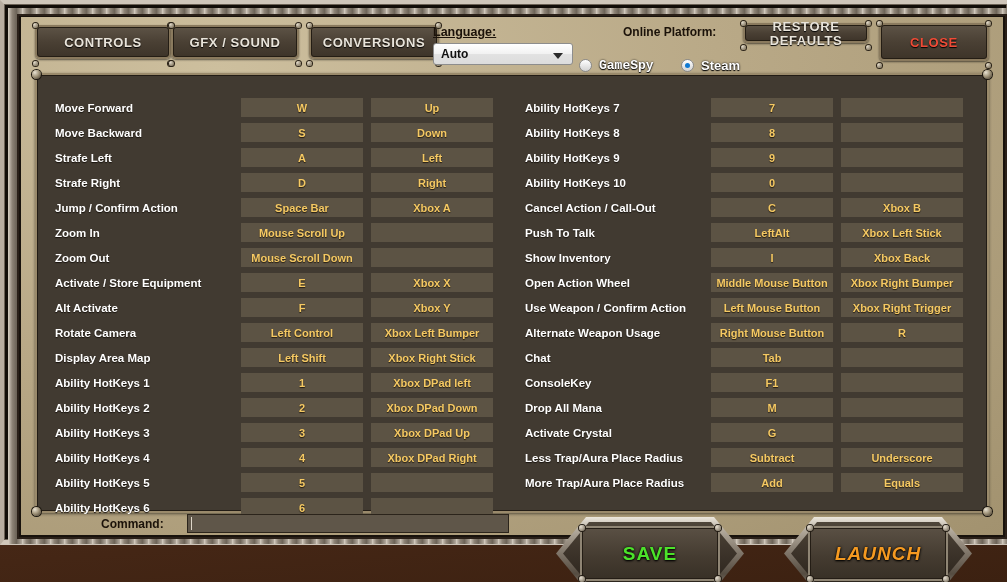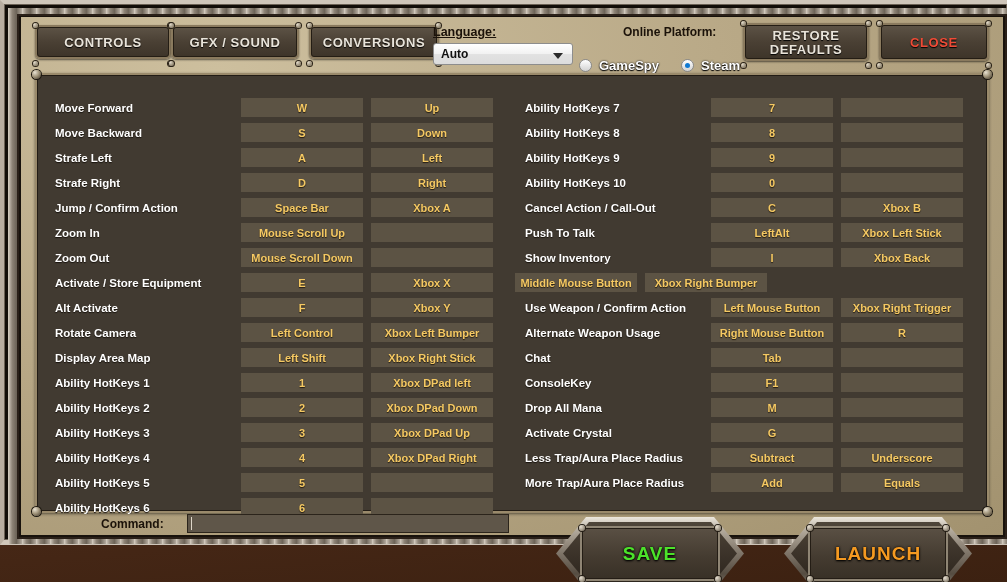--- a/index.html
+++ b/index.html
@@ -139,21 +139,21 @@
 
   
   #platform-label {
     position: absolute;
     left: 602px; top: 8px;
     font-size: 12px;
     font-weight: bold;
     color: #1b1209;
   }
   .radio-row { position: absolute; top: 41px; display: flex; align-items: center; cursor: pointer; }
-  #radio-gamespy { left: 558px; }
+  #radio-gamespy { left: 558px; font-family: Liberation Mono, monospace; }
   #radio-steam   { left: 660px; justify-content: flex-end; }
   .radio-dot {
     width: 13px; height: 13px; border-radius: 50%;
     background: linear-gradient(180deg,#ffffff,#d2d2d2);
     border: 1px solid #8a8a8a;
     margin-right: 7px;
     position: relative;
     flex: none;
   }
   .radio-dot.on::after {
@@ -163,21 +163,21 @@
     background:#1079d2;
   }
   .radio-label {
     font-size: 13px; font-weight: bold; color: #ffffff;
     text-shadow: 0 1px 1px #000, 0 0 2px #000;
   }
 
   
   #btn-restore {
     position: absolute; left: 722px; top: 6px;
-    width: 126px; height: 38px;
+    width: 126px; height: 20px;
     flex-direction: column; line-height: 14px; padding-top: 1px;
   }
   #btn-close {
     position: absolute; left: 858px; top: 6px;
     width: 110px; height: 38px;
     color: #ef4b36;
   }
 
   
   #panel {
@@ -511,20 +511,21 @@
             <div class="bind-action">Push To Talk</div>
             <div class="bind-cell">LeftAlt</div>
             <div class="bind-cell">Xbox Left Stick</div>
           </div>
           <div class="bind-row">
             <div class="bind-action">Show Inventory</div>
             <div class="bind-cell">I</div>
             <div class="bind-cell">Xbox Back</div>
           </div>
           <div class="bind-row">
+            <div class="bind-action">Open Action Wheel</div>
             <div class="bind-cell">Middle Mouse Button</div>
             <div class="bind-cell">Xbox Right Bumper</div>
           </div>
           <div class="bind-row">
             <div class="bind-action">Use Weapon / Confirm Action</div>
             <div class="bind-cell">Left Mouse Button</div>
             <div class="bind-cell">Xbox Right Trigger</div>
           </div>
           <div class="bind-row">
             <div class="bind-action">Alternate Weapon Usage</div>
@@ -588,15 +589,15 @@
 </div>
 
 <div class="big-btn" id="btn-launch">
   <div class="big-btn-outer"></div>
   <div class="big-btn-mid"></div>
   <div class="big-btn-inner">
     <span class="bb-stud a"></span>
       <span class="bb-stud b"></span>
     <span class="bb-stud c"></span>
       <span class="bb-stud d"></span>
-    <span id="launch-text" style="color: rgb(245, 154, 33);">LAUNCH</span>
+    <span id="launch-text" style="color: rgb(245, 154, 33); font-style: italic;">LAUNCH</span>
   </div>
 </div>
 
 </body></html>

